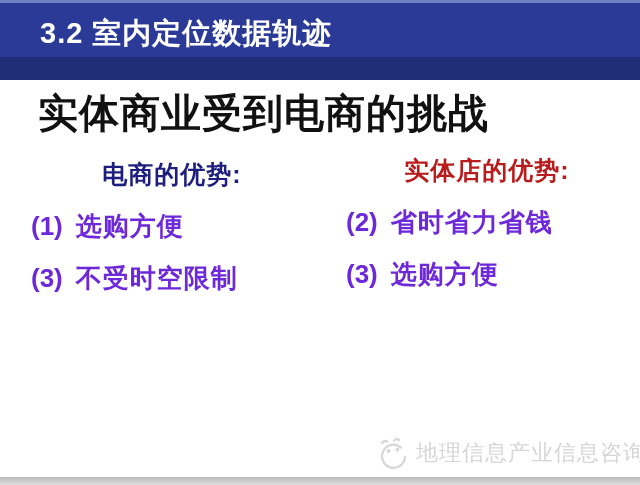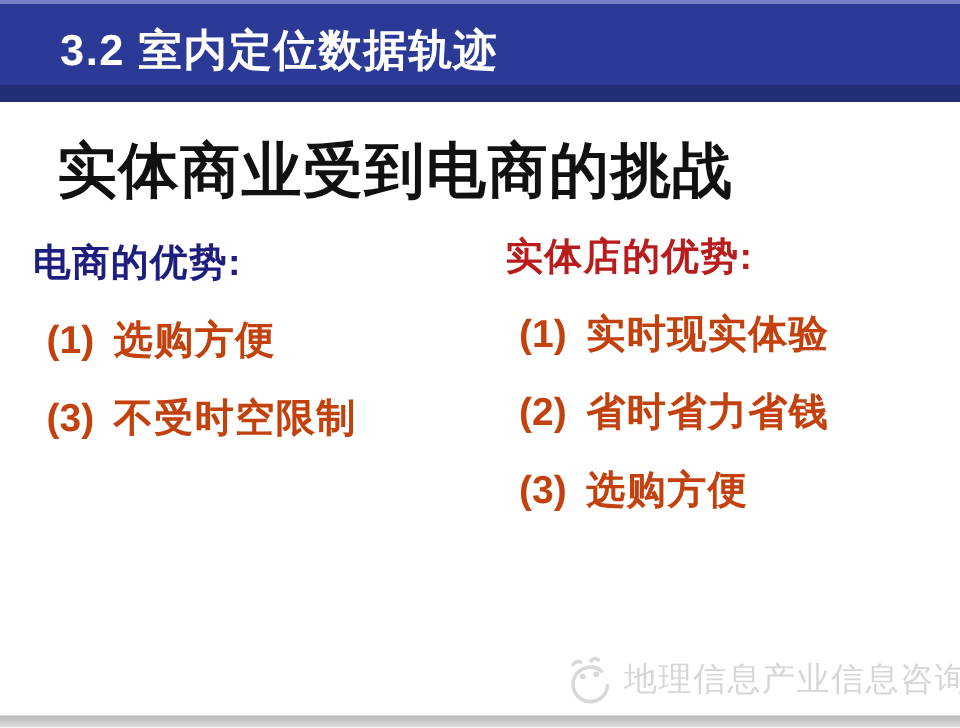--- a/index.html
+++ b/index.html
@@ -9,21 +9,21 @@
     font-family: "Liberation Sans", sans-serif;
     overflow: hidden;
     position: relative;
   }
   .slide {
     position: absolute; inset: 0;
     background: #ffffff;
   }
   
   .titlebar {
-    position: absolute; left: 0; top: 0; right: 0; height: 68px;
+    position: absolute; left: 0; top: 0; right: 0; height: 80px;
     background: linear-gradient(to bottom,
       #717fc4 0px, #717fc4 3px,
       #2a3a96 3px, #2a3a96 57px,
       #202e78 57px, #202e78 62px);
   }
   .titlebar-text {
     position: absolute; left: 40px; top: 14px;
     color: #ffffff;
     font-size: 29px; font-weight: 700;
     letter-spacing: 1px;
@@ -42,24 +42,25 @@
   
   .column { position: absolute; width: 300px; }
   .column-left  { left: 22px;  top: 158px; }
   .column-right { left: 337px; top: 154px; }
   .col-header {
     color: #1e1e7e;
     font-size: 25px; font-weight: 700;
     letter-spacing: 1px;
     margin-bottom: 19px;
     white-space: nowrap;
+    text-align: center;
   }
   .column-right .col-header { color: #b91c1c; }
   .item {
-    color: #c2410c;
+    color: #6d28d9;
     font-size: 26px; font-weight: 700;
     line-height: 32px;
     margin-bottom: 20px;
     padding-left: 9px;
     white-space: nowrap;
   }
   .item-num { letter-spacing: 0px; }
   .item-text { margin-left: 13px; letter-spacing: 1px; }
   
   .watermark {
@@ -97,23 +98,20 @@
       <span class="item-num">(1)</span><span class="item-text">选购方便</span>
     </div>
     <div class="item">
       <span class="item-num">(3)</span><span class="item-text">不受时空限制</span>
     </div>
   </div>
 
   <div class="column column-right">
     <div class="col-header">实体店的优势:</div>
     <div class="item">
-      <span class="item-num">(1)</span><span class="item-text">实时现实体验</span>
-    </div>
-    <div class="item">
       <span class="item-num">(2)</span><span class="item-text">省时省力省钱</span>
     </div>
     <div class="item">
       <span class="item-num">(3)</span><span class="item-text">选购方便</span>
     </div>
   </div>
 
   <div class="watermark">
     <svg class="watermark-logo" viewBox="0 0 38 34" fill="none" stroke="#d8d8d8" stroke-width="2.4" stroke-linecap="round">
       <path d="M 31 21 A 11.5 11.5 0 1 1 27 11.5"></path>

